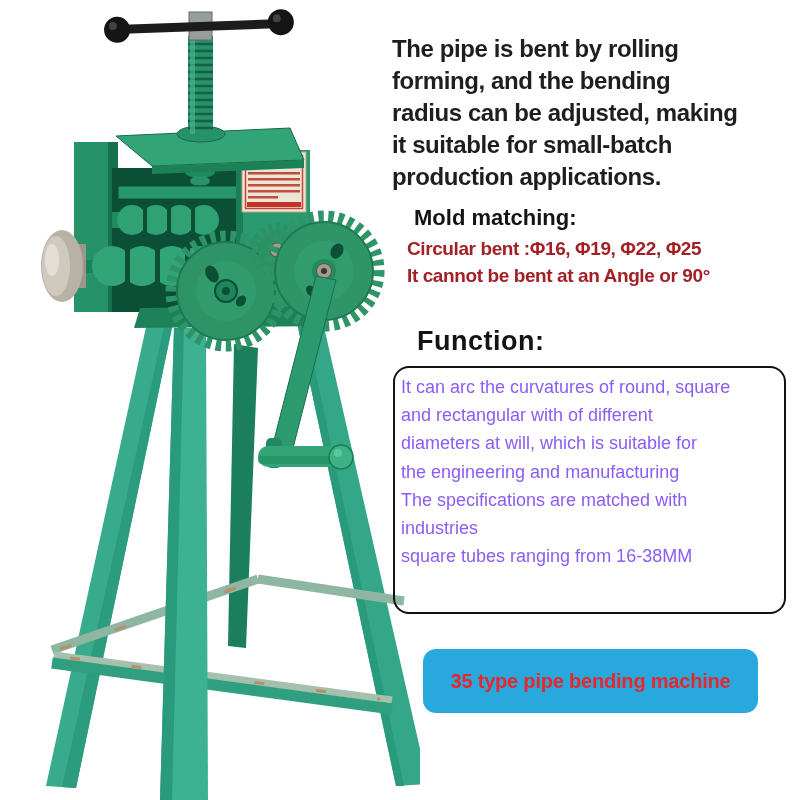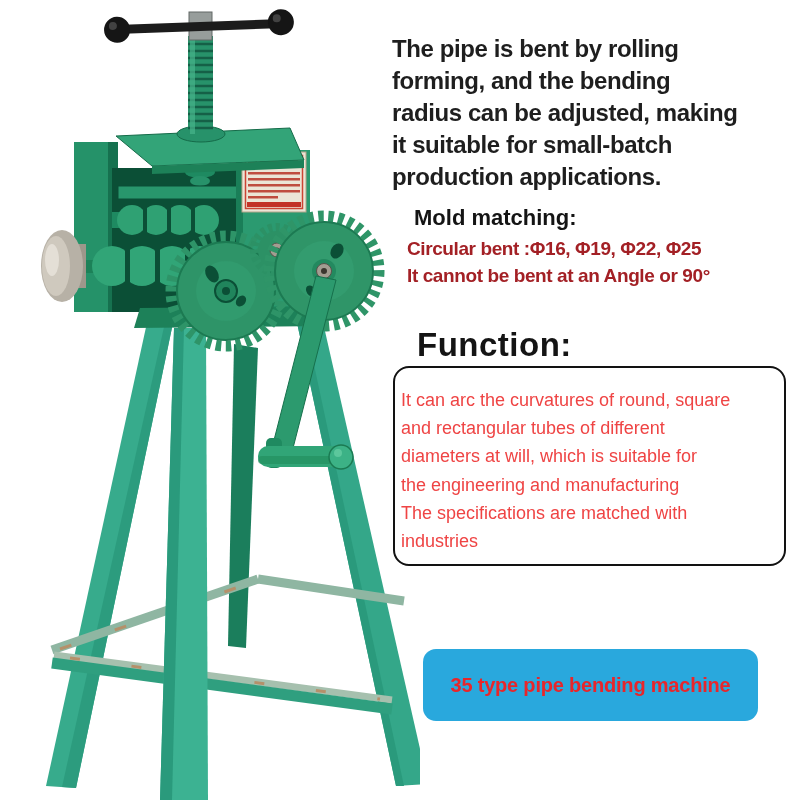--- a/index.html
+++ b/index.html
@@ -5,26 +5,26 @@
   html,body{margin:0;padding:0;background:#ffffff;}
   #canvas{position:relative;width:800px;height:800px;background:#ffffff;overflow:hidden;
           font-family:"Liberation Sans","DejaVu Sans",sans-serif;}
   #machine{position:absolute;left:0;top:0;}
   .abs{position:absolute;}
   .intro{left:392px;top:33px;font-size:24px;font-weight:700;line-height:32px;
          color:#1e1e1e;letter-spacing:-0.4px;white-space:nowrap;}
   .mold-heading{left:414px;top:205px;font-size:22px;font-weight:700;color:#141414;white-space:nowrap;}
   .mold-lines{left:407px;top:235px;font-size:19px;font-weight:700;line-height:27px;
               color:#a32025;letter-spacing:-0.4px;white-space:nowrap;}
-  .function-heading{left:417px;top:326px;font-size:33px;font-weight:700;color:#141414;
+  .function-heading{left:417px;top:326px;font-size:27px;font-weight:700;color:#141414;
                     letter-spacing:0.5px;white-space:nowrap;}
-  .function-box{left:393px;top:366px;width:393px;height:200px;box-sizing:border-box;
-                border:2.5px solid #121212;border-radius:16px;padding:18px 4px 0 6px;
-                font-size:18px;line-height:28.2px;color:#ef4444;white-space:nowrap;overflow:hidden;}
-  .badge{left:423px;top:649px;width:335px;height:72px;background:#29a8dd;border-radius:13px;
+  .function-box{left:393px;top:366px;width:393px;height:248px;box-sizing:border-box;
+                border:2.5px solid #121212;border-radius:16px;padding:5px 4px 0 6px;
+                font-size:18px;line-height:28.2px;color:#8b5cf6;white-space:nowrap;overflow:hidden;}
+  .badge{left:423px;top:649px;width:335px;height:64px;background:#29a8dd;border-radius:13px;
          display:flex;flex-direction:column;justify-content:center;align-items:center;
          color:#e8262b;font-weight:700;font-size:20px;line-height:27px;letter-spacing:-0.2px;
          white-space:nowrap;}
 </style>
 </head>
 <body>
 
 <div id="canvas">
 
   <svg id="machine" width="420" height="800" viewBox="0 0 420 800" xmlns="http://www.w3.org/2000/svg">
@@ -177,24 +177,25 @@
 
   <div class="abs mold-lines">
     <div>Circular bent :Φ16, Φ19, Φ22, Φ25</div>
     <div>It cannot be bent at an Angle or 90°</div>
   </div>
 
   <div class="abs function-heading">Function:</div>
 
   <div class="abs function-box">
     <div>It can arc the curvatures of round, square</div>
-    <div>and rectangular tubes of different</div>
+    <div>and rectangular with of different</div>
     <div>diameters at will, which is suitable for</div>
     <div>the engineering and manufacturing</div>
     <div>The specifications are matched with</div>
     <div>industries</div>
+    <div>square tubes ranging from 16-38MM</div>
   </div>
 
   <div class="abs badge">
     <div>35 type pipe bending machine</div>
   </div>
 
 </div>
 
 </body></html>

